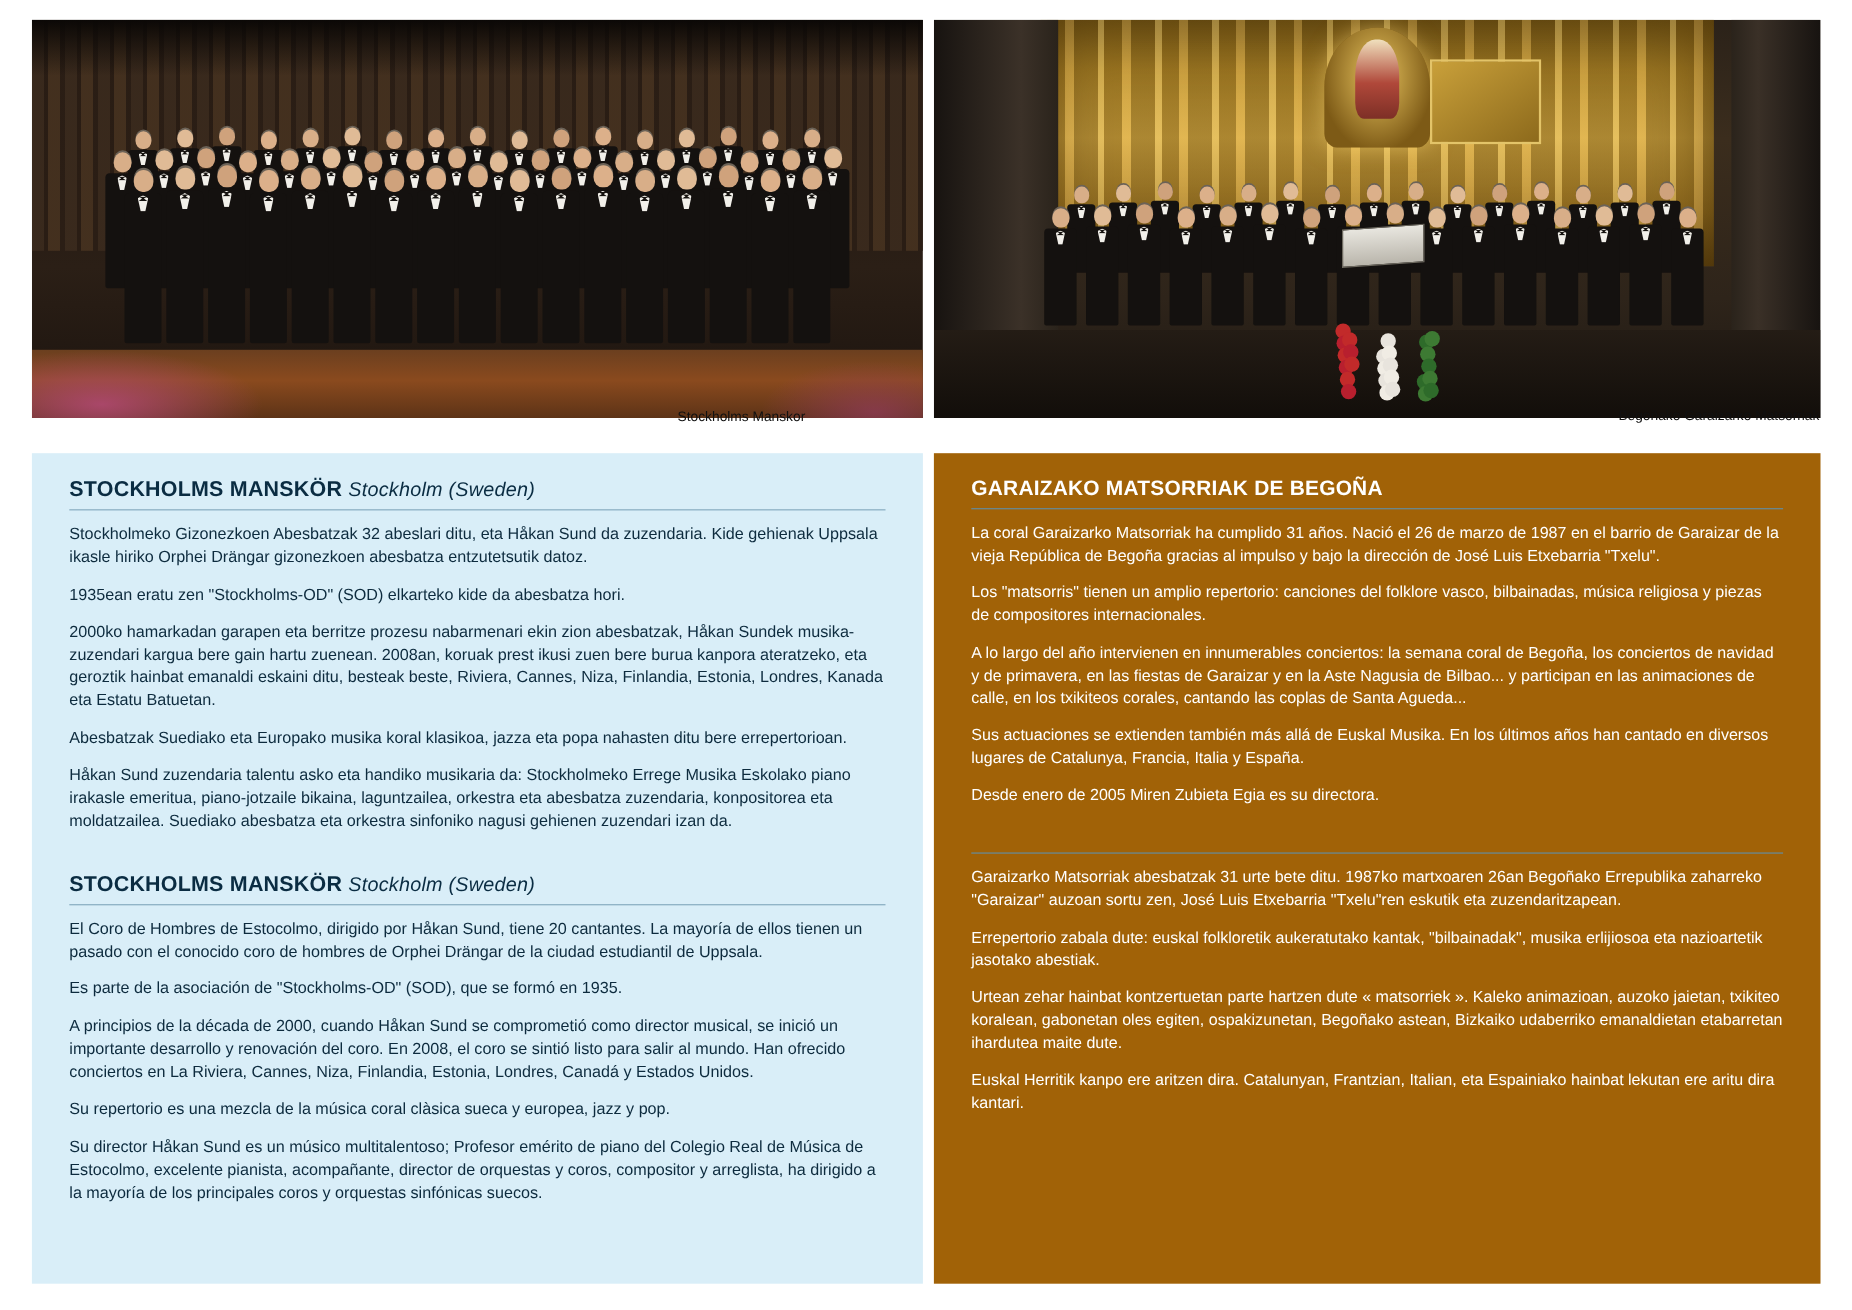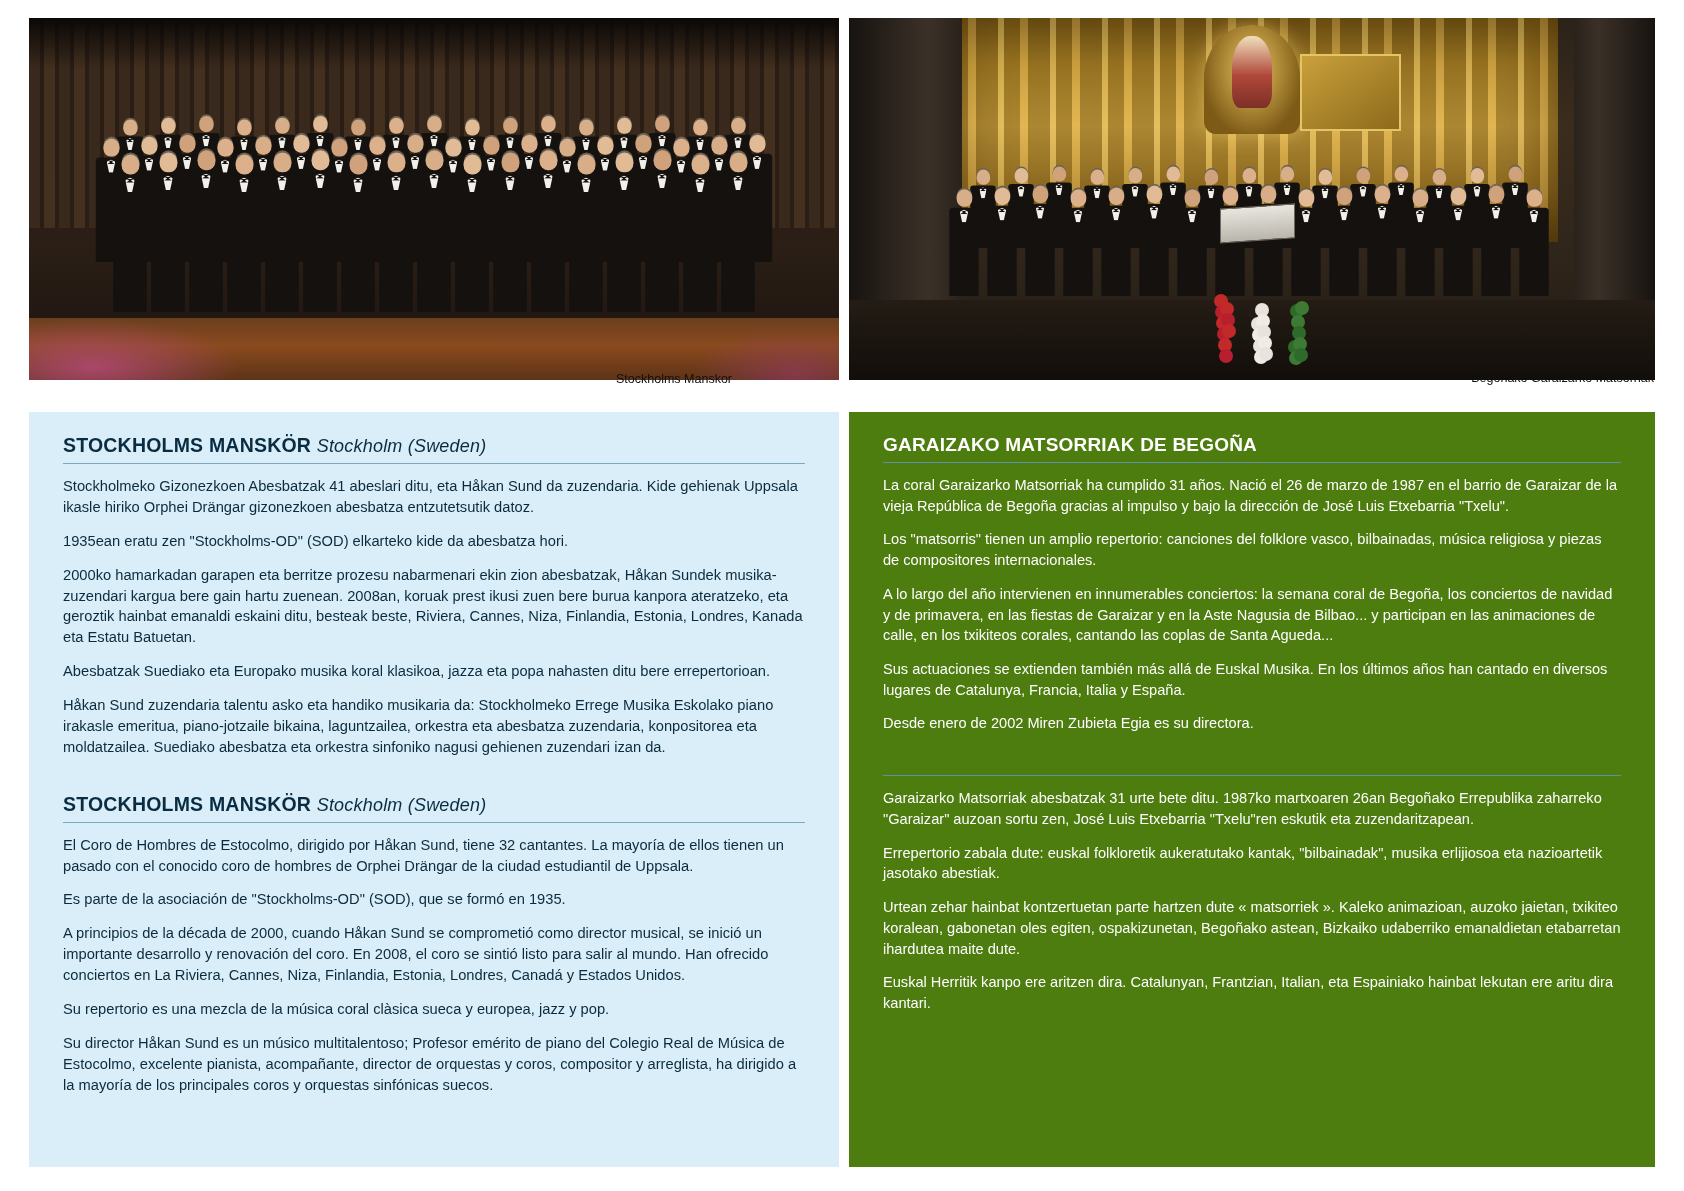--- a/index.html
+++ b/index.html
@@ -220,21 +220,21 @@
     box-sizing: border-box;
     padding: 22px 34px 10px 34px;
   }
   .panel.light {
     width: 810px;
     background: #d9eef8;
     color: #0d2b3e;
   }
   .panel.dark {
     width: 806px;
-    background: #4d7c0f;
+    background: #a16207;
     color: #ffffff;
   }
 
   h2.sec {
     margin: 0 0 2px 0;
     font-size: 19.5px;
     font-weight: bold;
     letter-spacing: .2px;
     font-family: "Liberation Sans", sans-serif;
   }
@@ -917,51 +917,51 @@
 
   <div class="panels">
 
     <div class="panel light">
 
       <h2 class="sec">
         <span>STOCKHOLMS MANSKÖR</span>
         <span class="loc">Stockholm (Sweden)</span>
       </h2>
       <div class="rule"></div>
-      <p class="body">Stockholmeko Gizonezkoen Abesbatzak 41 abeslari ditu, eta Håkan Sund da zuzendaria. Kide gehienak Uppsala ikasle hiriko Orphei Drängar gizonezkoen abesbatza entzutetsutik datoz.</p>
+      <p class="body">Stockholmeko Gizonezkoen Abesbatzak 32 abeslari ditu, eta Håkan Sund da zuzendaria. Kide gehienak Uppsala ikasle hiriko Orphei Drängar gizonezkoen abesbatza entzutetsutik datoz.</p>
       <p class="body">1935ean eratu zen "Stockholms-OD" (SOD) elkarteko kide da abesbatza hori.</p>
       <p class="body">2000ko hamarkadan garapen eta berritze prozesu nabarmenari ekin zion abesbatzak, Håkan Sundek musika-zuzendari kargua bere gain hartu zuenean. 2008an, koruak prest ikusi zuen bere burua kanpora ateratzeko, eta geroztik hainbat emanaldi eskaini ditu, besteak beste, Riviera, Cannes, Niza, Finlandia, Estonia, Londres, Kanada eta Estatu Batuetan.</p>
       <p class="body">Abesbatzak Suediako eta Europako musika koral klasikoa, jazza eta popa nahasten ditu bere errepertorioan.</p>
       <p class="body">Håkan Sund zuzendaria talentu asko eta handiko musikaria da: Stockholmeko Errege Musika Eskolako piano irakasle emeritua, piano-jotzaile bikaina, laguntzailea, orkestra eta abesbatza zuzendaria, konpositorea eta moldatzailea. Suediako abesbatza eta orkestra sinfoniko nagusi gehienen zuzendari izan da.</p>
 
       <div class="block-gap"></div>
 
       <h2 class="sec">
         <span>STOCKHOLMS MANSKÖR</span>
         <span class="loc">Stockholm (Sweden)</span>
       </h2>
       <div class="rule"></div>
-      <p class="body">El Coro de Hombres de Estocolmo, dirigido por Håkan Sund, tiene 32 cantantes. La mayoría de ellos tienen un pasado con el conocido coro de hombres de Orphei Drängar de la ciudad estudiantil de Uppsala.</p>
+      <p class="body">El Coro de Hombres de Estocolmo, dirigido por Håkan Sund, tiene 20 cantantes. La mayoría de ellos tienen un pasado con el conocido coro de hombres de Orphei Drängar de la ciudad estudiantil de Uppsala.</p>
       <p class="body">Es parte de la asociación de "Stockholms-OD" (SOD), que se formó en 1935.</p>
       <p class="body">A principios de la década de 2000, cuando Håkan Sund se comprometió como director musical, se inició un importante desarrollo y renovación del coro. En 2008, el coro se sintió listo para salir al mundo. Han ofrecido conciertos en La Riviera, Cannes, Niza, Finlandia, Estonia, Londres, Canadá y Estados Unidos.</p>
       <p class="body">Su repertorio es una mezcla de la música coral clàsica sueca y europea, jazz y pop.</p>
       <p class="body">Su director Håkan Sund es un músico multitalentoso; Profesor emérito de piano del Colegio Real de Música de Estocolmo, excelente pianista, acompañante, director de orquestas y coros, compositor y arreglista, ha dirigido a la mayoría de los principales coros y orquestas sinfónicas suecos.</p>
     </div>
 
     <div class="panel dark">
 
       <h2 class="sec">
         <span>GARAIZAKO MATSORRIAK DE BEGOÑA</span>
       </h2>
       <div class="rule"></div>
       <p class="body">La coral Garaizarko Matsorriak ha cumplido 31 años. Nació el 26 de marzo de 1987 en el barrio de Garaizar de la vieja República de Begoña gracias al impulso y bajo la dirección de José Luis Etxebarria "Txelu".</p>
       <p class="body">Los "matsorris" tienen un amplio repertorio: canciones del folklore vasco, bilbainadas, música religiosa y piezas de compositores internacionales.</p>
       <p class="body">A lo largo del año intervienen en innumerables conciertos: la semana coral de Begoña, los conciertos de navidad y de primavera, en las fiestas de Garaizar y en la Aste Nagusia de Bilbao... y participan en las animaciones de calle, en los txikiteos corales, cantando las coplas de Santa Agueda...</p>
       <p class="body">Sus actuaciones se extienden también más allá de Euskal Musika. En los últimos años han cantado en diversos lugares de Catalunya, Francia, Italia y España.</p>
-      <p class="body">Desde enero de 2002 Miren Zubieta Egia es su directora.</p>
+      <p class="body">Desde enero de 2005 Miren Zubieta Egia es su directora.</p>
 
       <div class="block-gap"></div>
 
       <div class="rule"></div>
       <p class="body">Garaizarko Matsorriak abesbatzak 31 urte bete ditu. 1987ko martxoaren 26an Begoñako Errepublika zaharreko "Garaizar" auzoan sortu zen, José Luis Etxebarria "Txelu"ren eskutik eta zuzendaritzapean.</p>
       <p class="body">Errepertorio zabala dute: euskal folkloretik aukeratutako kantak, "bilbainadak", musika erlijiosoa eta nazioartetik jasotako abestiak.</p>
       <p class="body">Urtean zehar hainbat kontzertuetan parte hartzen dute « matsorriek ». Kaleko animazioan, auzoko jaietan, txikiteo koralean, gabonetan oles egiten, ospakizunetan, Begoñako astean, Bizkaiko udaberriko emanaldietan etabarretan ihardutea maite dute.</p>
       <p class="body"> Euskal Herritik kanpo ere aritzen dira. Catalunyan, Frantzian, Italian, eta Espainiako hainbat lekutan ere aritu dira kantari.</p>
     </div>
 

